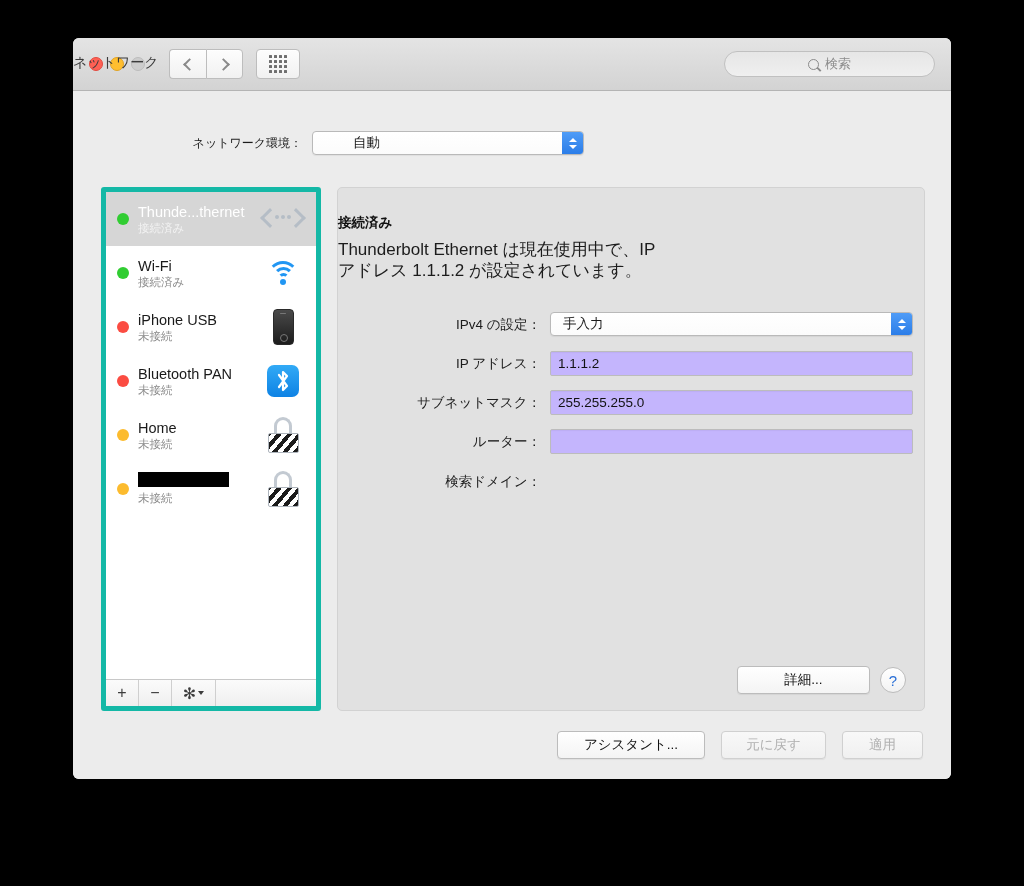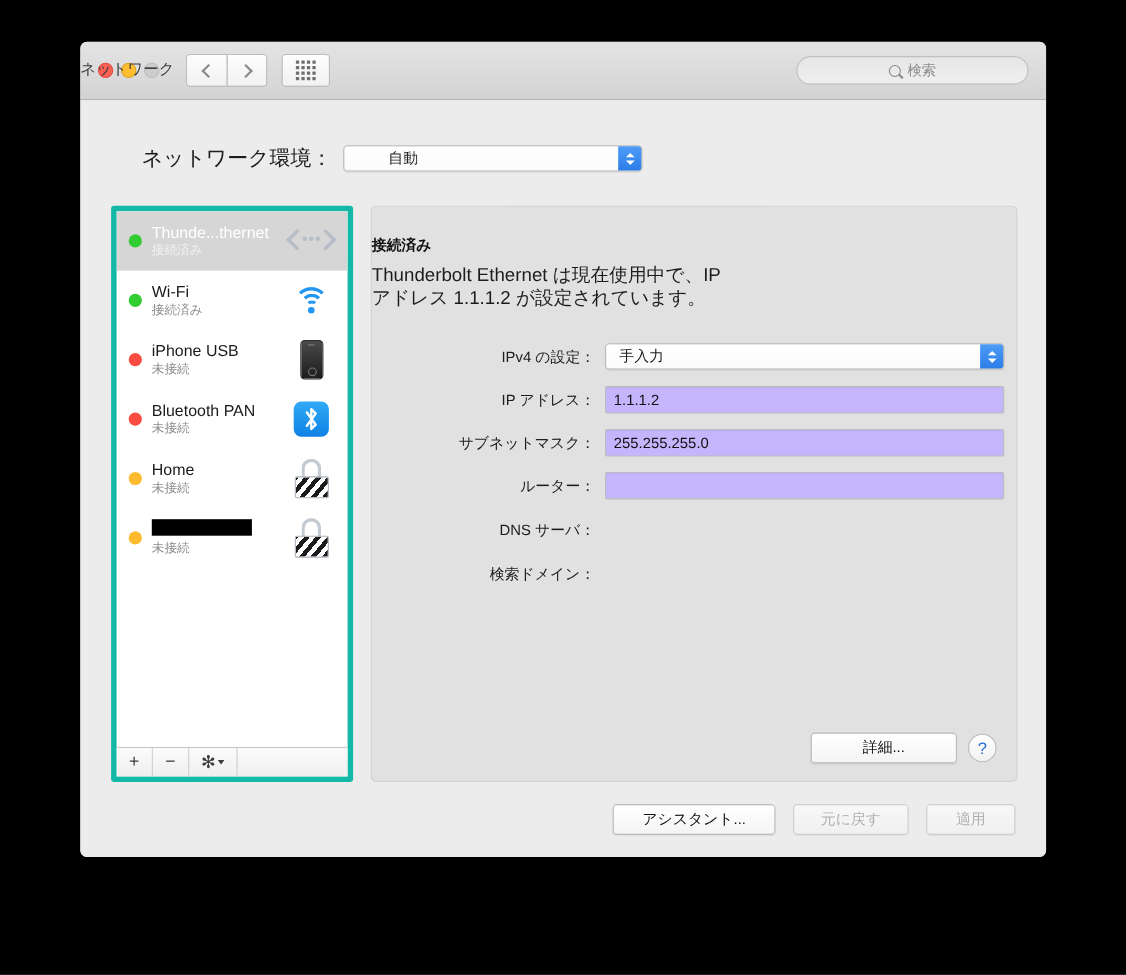--- a/index.html
+++ b/index.html
@@ -80,21 +80,21 @@
 
   
   #content { position: relative; height: 688px; background: #ececec; }
 
   
   #location-row {
     position: absolute; left: 0; top: 40px; width: 100%;
     display: flex; align-items: center;
   }
   #location-label {
-    width: 239px; text-align: right; font-size: 19px; color: #1c1c1c;
+    width: 239px; text-align: right; font-size: 12px; color: #1c1c1c;
     padding-right: 10px;
   }
   .popup {
     position: relative;
     background: linear-gradient(to bottom,#ffffff,#fbfbfb);
     border: 1px solid #b9b9b9; border-radius: 4px;
     height: 24px; display: flex; align-items: center;
     box-shadow: 0 1px 1px rgba(0,0,0,.06);
   }
   .popup .val { font-size: 13.5px; color: #1a1a1a; padding-left: 12px; }
@@ -470,24 +470,20 @@
         </div>
       </div>
 
       <div class="frow withfield" id="router-row">
         <div class="flabel">ルーター：</div>
         <div class="fval">
           <div class="field"></div>
         </div>
       </div>
 
-      <div class="frow labelonly" id="dns-row">
-        <div class="flabel">DNS サーバ：</div>
-        <div class="fval"><span></span></div>
-      </div>
 
       <div class="frow labelonly" id="search-domain-row">
         <div class="flabel">検索ドメイン：</div>
         <div class="fval"><span></span></div>
       </div>
 
       <div id="detail-bottom">
         <div class="btn" id="advanced-btn">詳細...</div>
         <div id="help-btn">?</div>
       </div>

